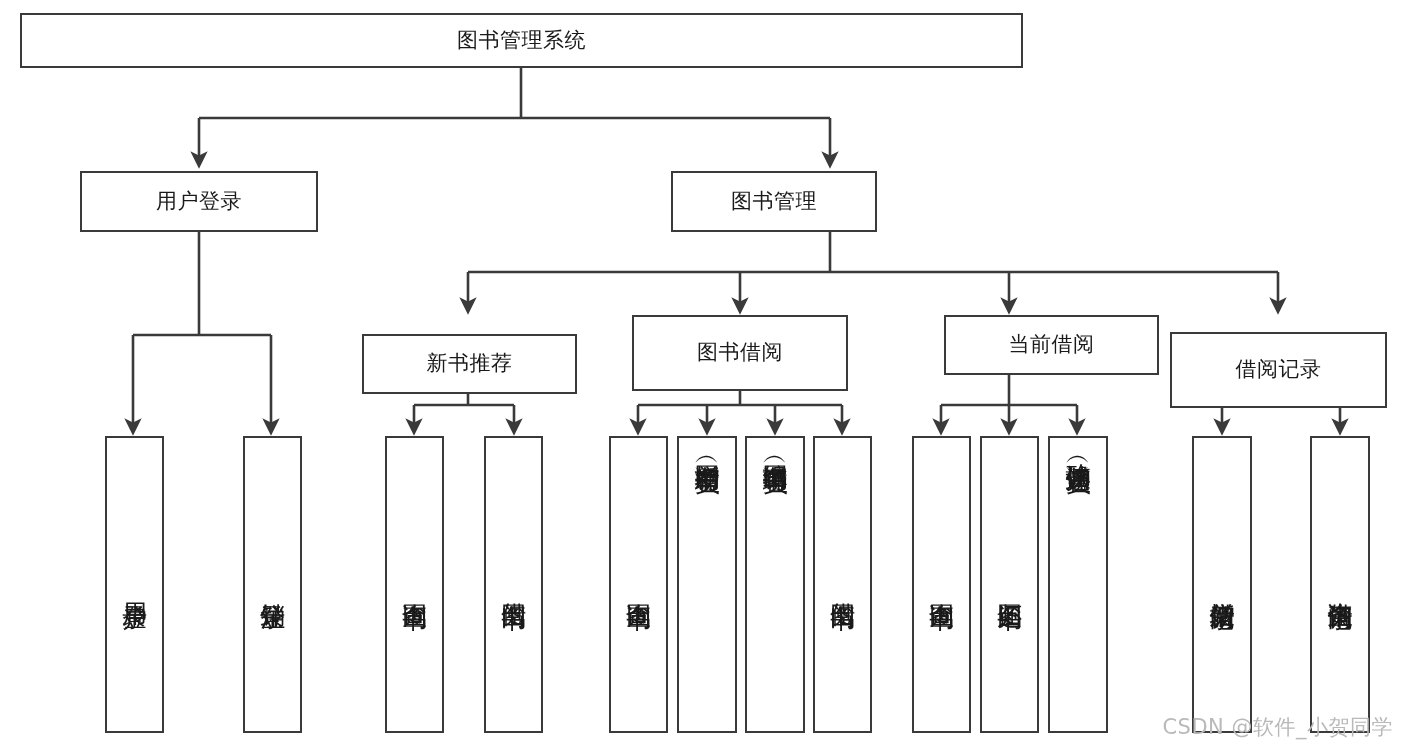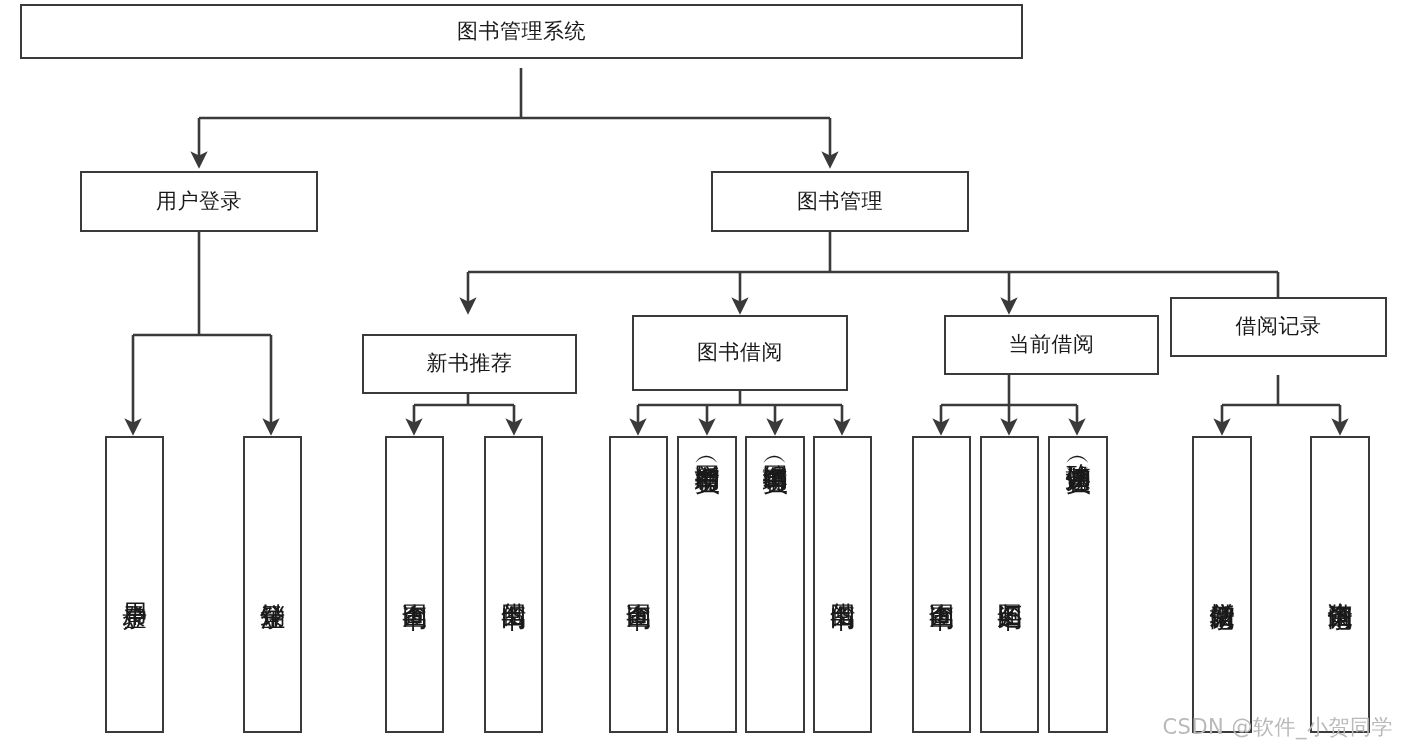--- a/index.html
+++ b/index.html
@@ -128,41 +128,41 @@
       <path d="M 1009 405 L 1009 427" marker-end="url(#arrow)"></path>
       <path d="M 1077 405 L 1077 427" marker-end="url(#arrow)"></path>
 
       <path d="M 1278 375 L 1278 405"></path>
       <path d="M 1222 405 L 1340 405"></path>
       <path d="M 1222 405 L 1222 427" marker-end="url(#arrow)"></path>
       <path d="M 1340 405 L 1340 427" marker-end="url(#arrow)"></path>
     </g>
   </svg>
 
-  <div class="node h root" style="left:20px; top:4px; width:1003px; height:55px;">
+  <div class="node h root" style="left:20px; top:13px; width:1003px; height:55px;">
     <span class="lbl">图书管理系统</span>
   </div>
 
   <div class="node h" style="left:80px; top:171px; width:238px; height:61px;">
     <span class="lbl">用户登录</span>
   </div>
-  <div class="node h" style="left:711px; top:171px; width:258px; height:61px;">
+  <div class="node h" style="left:671px; top:171px; width:206px; height:61px;">
     <span class="lbl">图书管理</span>
   </div>
 
   <div class="node h" style="left:362px; top:334px; width:215px; height:60px;">
     <span class="lbl">新书推荐</span>
   </div>
   <div class="node h" style="left:632px; top:315px; width:216px; height:76px;">
     <span class="lbl">图书借阅</span>
   </div>
   <div class="node h" style="left:944px; top:315px; width:215px; height:60px;">
     <span class="lbl">当前借阅</span>
   </div>
-  <div class="node h" style="left:1170px; top:297px; width:217px; height:60px;">
+  <div class="node h" style="left:1170px; top:332px; width:217px; height:76px;">
     <span class="lbl">借阅记录</span>
   </div>
 
   <div class="node v centered" style="left:105px; top:436px; width:59px; height:297px;">
     <span class="lbl">用户登录</span>
   </div>
   <div class="node v centered" style="left:243px; top:436px; width:59px; height:297px;">
     <span class="lbl">注销登录</span>
   </div>
 

